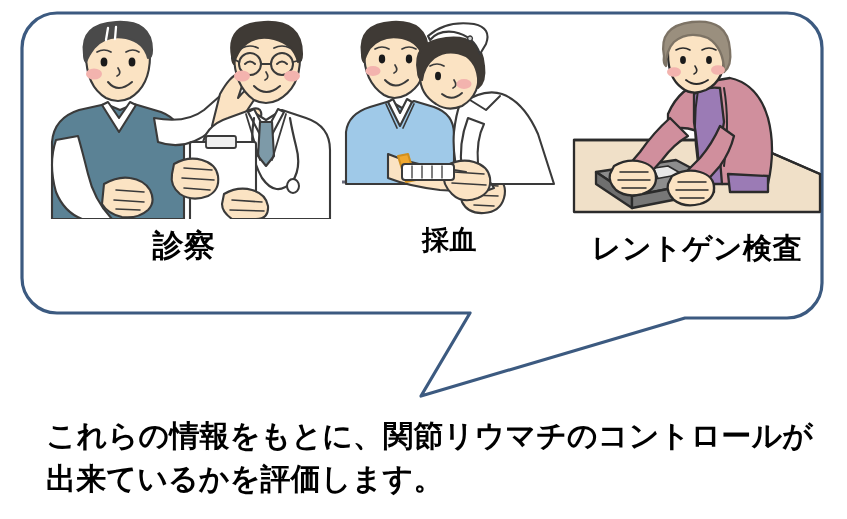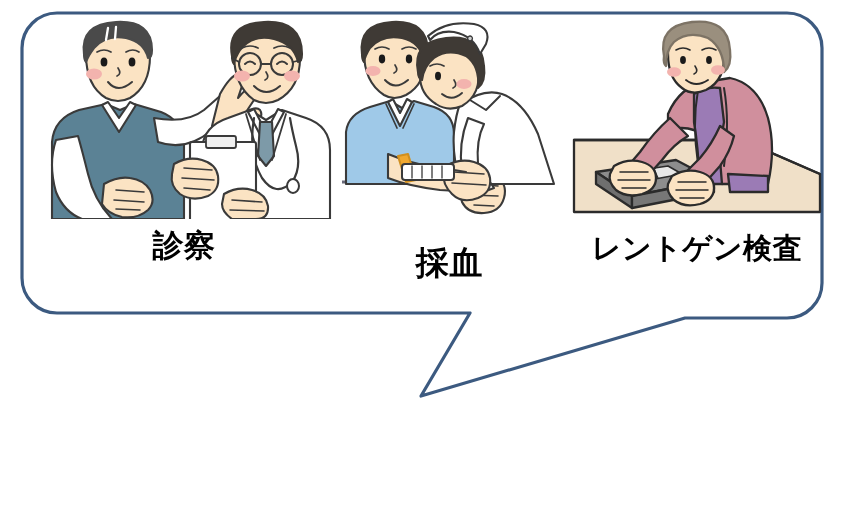--- a/index.html
+++ b/index.html
@@ -60,21 +60,21 @@
     white-space: nowrap;
     line-height: 1;
   }
 
   
   #panel-examination { left: 10px;  width: 300px; }
   #panel-bloodtest   { left: 318px; width: 215px; }
   #panel-xray        { left: 548px; width: 250px; }
 
   #panel-examination .panel-label { top: 216px; font-size: 31px; }
-  #panel-bloodtest   .panel-label { top: 232px; font-size: 33px; }
+  #panel-bloodtest   .panel-label { top: 213px; font-size: 27px; }
   #panel-xray        .panel-label { top: 220px; font-size: 29px; }
 
   
   #caption {
     position: absolute;
     left: 46px;
     top: 414px;
     width: 790px;
     color: #000000;
     font-weight: bold;
@@ -314,13 +314,15 @@
         <ellipse cx="102" cy="58" rx="7" ry="4.8" fill="#f3b3ae" stroke="none"></ellipse>
         <ellipse cx="146" cy="56" rx="7" ry="4.8" fill="#f3b3ae" stroke="none"></ellipse>
       </g>
     </svg>
     <div class="panel-label">レントゲン検査</div>
   </div>
 
 </div>
 
 <div id="caption">
+  <span class="caption-line">これらの情報をもとに、関節リウマチのコントロールが</span>
+  <span class="caption-line">出来ているかを評価します。</span>
 </div>
 
 </body></html>

